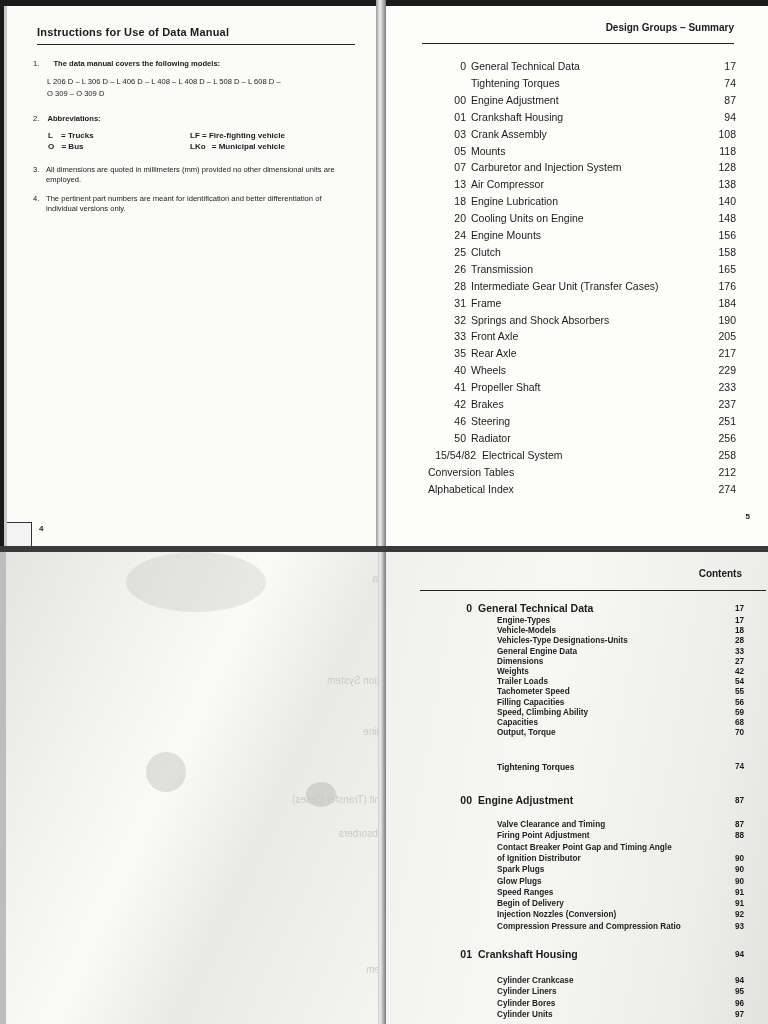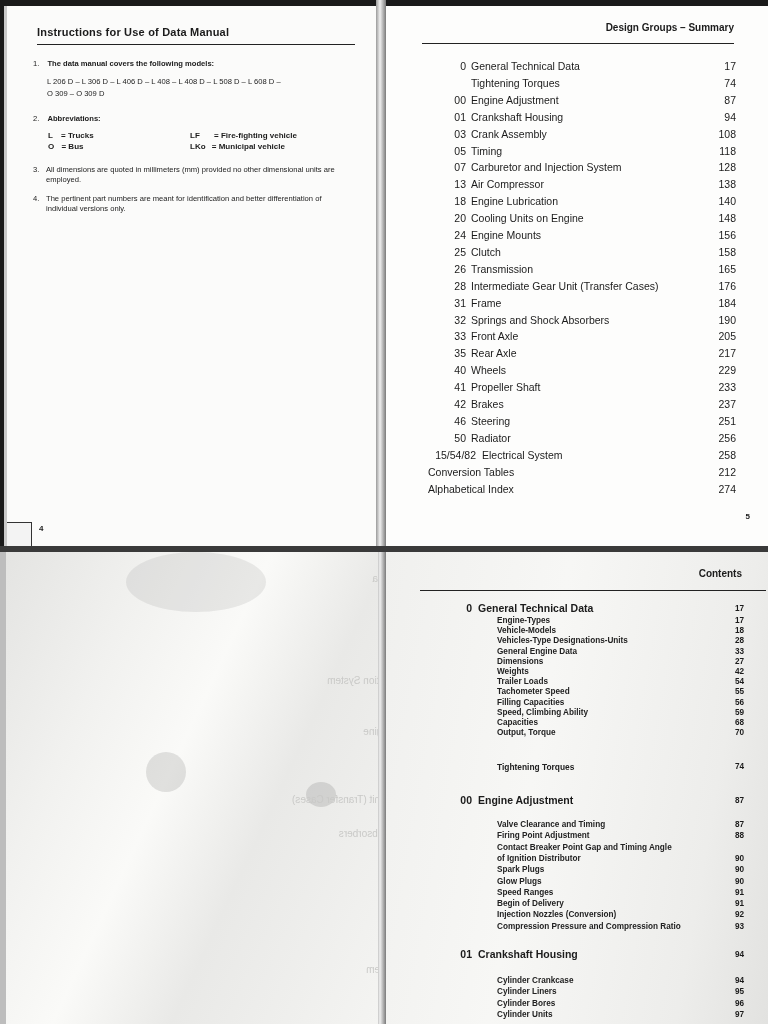--- a/index.html
+++ b/index.html
@@ -62,40 +62,40 @@
 
 <div class="spine"></div>
 <div class="hsep"></div>
 
 <div class="page p-tl">
   <div class="tl-title">Instructions for Use of Data Manual</div>
   <div class="tl-rule"></div>
 
   <div class="tl-item" style="left:26px;top:53px;">
     <span>1.</span>
-    <span class="bold" style="margin-left:6px">The data manual covers the following models:</span>
+    <span class="bold" style="margin-left:12px">The data manual covers the following models:</span>
   </div>
   <div class="tl-item" style="left:40px;top:71px;">L 206 D – L 306 D – L 406 D – L 408 – L 408 D – L 508 D – L 608 D –</div>
   <div class="tl-item" style="left:40px;top:83px;">O 309 – O 309 D</div>
 
   <div class="tl-item" style="left:26px;top:108px;">
     <span>2.</span>
     <span class="bold" style="margin-left:6px">Abbreviations:</span>
   </div>
   <div class="abbr" style="left:41px;top:124px;">
     <span>L</span>
     <span style="margin-left:6px">= Trucks</span>
   </div>
   <div class="abbr" style="left:41px;top:135px;">
     <span>O</span>
     <span style="margin-left:5px">= Bus</span>
   </div>
   <div class="abbr" style="left:183px;top:124px;">
     <span>LF</span>
-    <span style="margin-left:12px">= Fire-fighting vehicle</span>
+    <span style="">= Fire-fighting vehicle</span>
   </div>
   <div class="abbr" style="left:183px;top:135px;">
     <span>LKo</span>
     <span style="margin-left:4px">= Municipal vehicle</span>
   </div>
 
   <div class="tl-item" style="left:26px;top:159px;width:320px;">
     <span style="position:absolute;left:0">3.</span>
     <div style="margin-left:13px">All dimensions are quoted in millimeters (mm) provided no other dimensional units are employed.</div>
   </div>
@@ -131,21 +131,21 @@
         <span class="sum-label" style="left:85px">Crankshaft Housing</span>
         <span class="sum-page">94</span>
       </div>
       <div class="sum-row" style="top:121.6px">
         <span class="sum-code" style="left:54px;width:26px">03</span>
         <span class="sum-label" style="left:85px">Crank Assembly</span>
         <span class="sum-page">108</span>
       </div>
       <div class="sum-row" style="top:138.5px">
         <span class="sum-code" style="left:54px;width:26px">05</span>
-        <span class="sum-label" style="left:85px">Timing</span>
+        <span class="sum-label" style="left:85px">Mounts</span>
         <span class="sum-page">118</span>
       </div>
       <div class="sum-row" style="top:155.39999999999998px">
         <span class="sum-code" style="left:54px;width:26px">07</span>
         <span class="sum-label" style="left:85px">Carburetor and Injection System</span>
         <span class="sum-page">128</span>
       </div>
       <div class="sum-row" style="top:172.29999999999998px">
         <span class="sum-code" style="left:54px;width:26px">13</span>
         <span class="sum-label" style="left:85px">Air Compressor</span>

